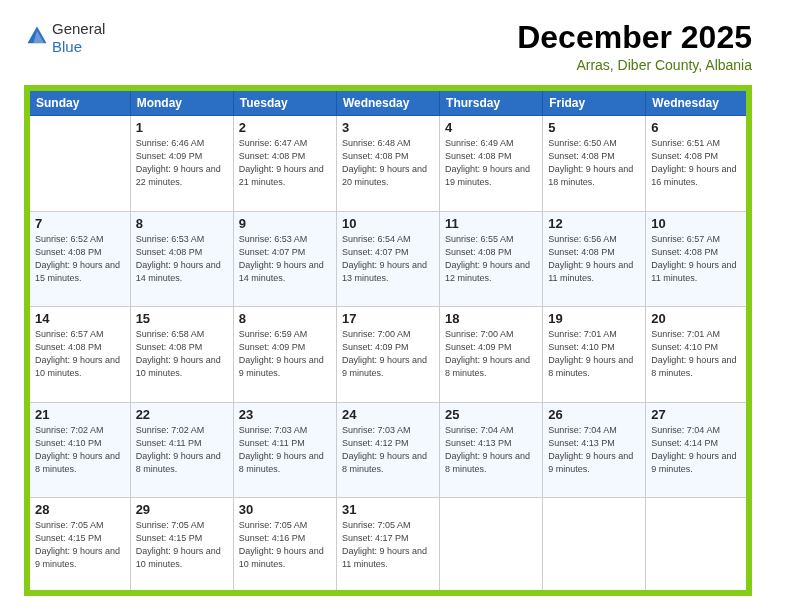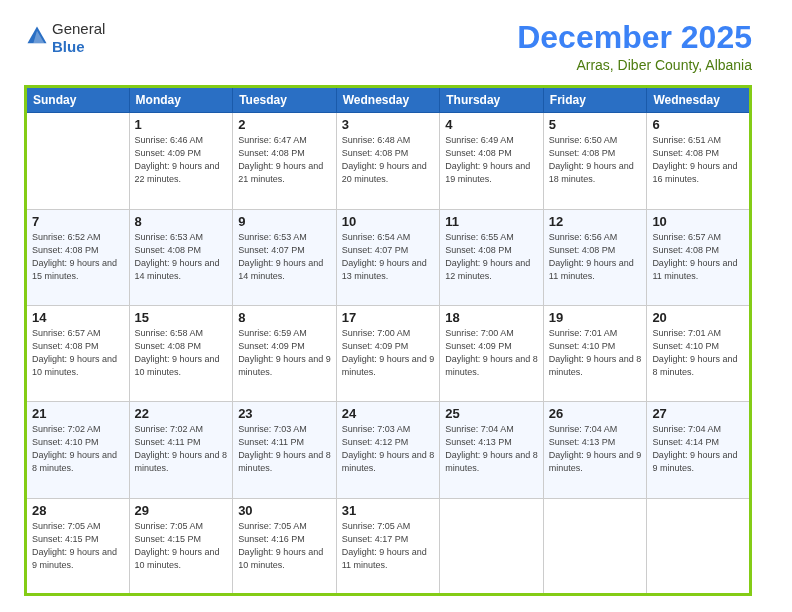--- a/index.html
+++ b/index.html
@@ -26,43 +26,43 @@
     .logo {
       display: flex;
       align-items: center;
       gap: 4px;
     }
     .logo-text {
       font-size: 15px;
       line-height: 1.2;
     }
     .logo-general { color: #333; font-weight: normal; }
-    .logo-blue { color: #2a6fc4; font-weight: bold; }
+    .logo-blue { color: #2a6fc4; font-weight: normal; }
     .logo-icon {
       width: 22px;
       height: 22px;
       margin-left: 2px;
     }
     .title-block {
       text-align: right;
     }
     .month-title {
       font-size: 32px;
       font-weight: bold;
-      color: #3b82f6;
+      color: #000000;
       line-height: 1.1;
     }
     .location {
       font-size: 14px;
       color: #4d7c0f;
       margin-top: 2px;
     }
     .calendar {
       flex: 1;
-      border: 3px solid #84cc16;
+      border: 6px solid #84cc16;
       border-collapse: collapse;
       width: 100%;
       table-layout: fixed;
     }
     .calendar th {
       background: #2a6fc4;
       color: #fff;
       font-size: 12px;
       font-weight: bold;
       text-align: left;

